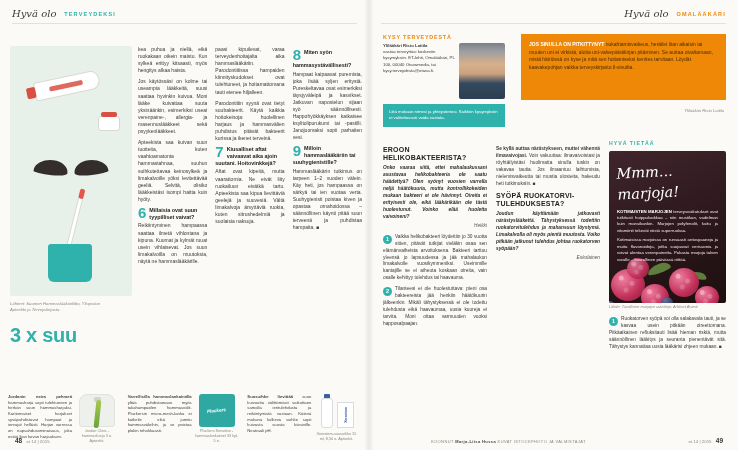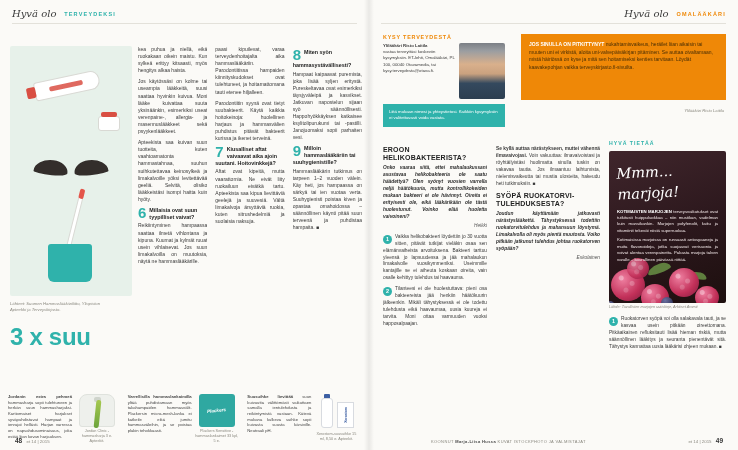--- a/index.html
+++ b/index.html
@@ -37,21 +37,21 @@
   .mo.l { left:2px; transform:rotate(7deg); }
   .mo.r { right:2px; transform:scaleX(-1) rotate(7deg); }
   .illo-brush { position:absolute; left:62px; top:150px; width:5px; height:54px; background:#fff;
     border:1px solid #d9d9d4; border-radius:2px; transform:rotate(14deg); }
   .illo-brush:before { content:""; position:absolute; left:-1px; top:-9px; width:5px; height:10px; background:#e4554a; border-radius:2px; }
   .illo-cup { position:absolute; left:38px; top:198px; width:44px; height:38px;
     background:var(--teal,#2fb2ab); border-radius:3px 3px 6px 6px; }
 
   .illo-caption { position:absolute; left:10px; top:301px; width:92px; font-size:4.2px;
     line-height:1.4; color:#8a887f; font-style:italic; }
-  .teaser { position:absolute; left:10px; top:326px; font-size:24px; line-height:.95; font-weight:bold;
+  .teaser { position:absolute; left:10px; top:326px; font-size:20px; line-height:.95; font-weight:bold;
     color:var(--teal,#2fb2ab); letter-spacing:-.3px; }
 
   .cols { position:absolute; left:138px; top:46px; width:224px; height:344px; display:flex; gap:8px; overflow:hidden; }
   .col { flex:1; overflow:hidden; font-size:5px; line-height:1.42; color:#3a3a3a; }
   .col p { margin-bottom:4px; text-align:justify; }
   .qblock { margin:3px 0 2px; overflow:hidden; }
   .qnum { float:left; font-size:15px; line-height:.85; font-weight:bold; color:var(--teal,#2fb2ab); margin-right:3px; }
   .qtitle { font-size:5.4px; font-weight:bold; color:#222; line-height:1.25; display:block; }
 
   .products { position:absolute; left:8px; top:394px; width:354px; height:50px; display:flex; gap:5px; }

